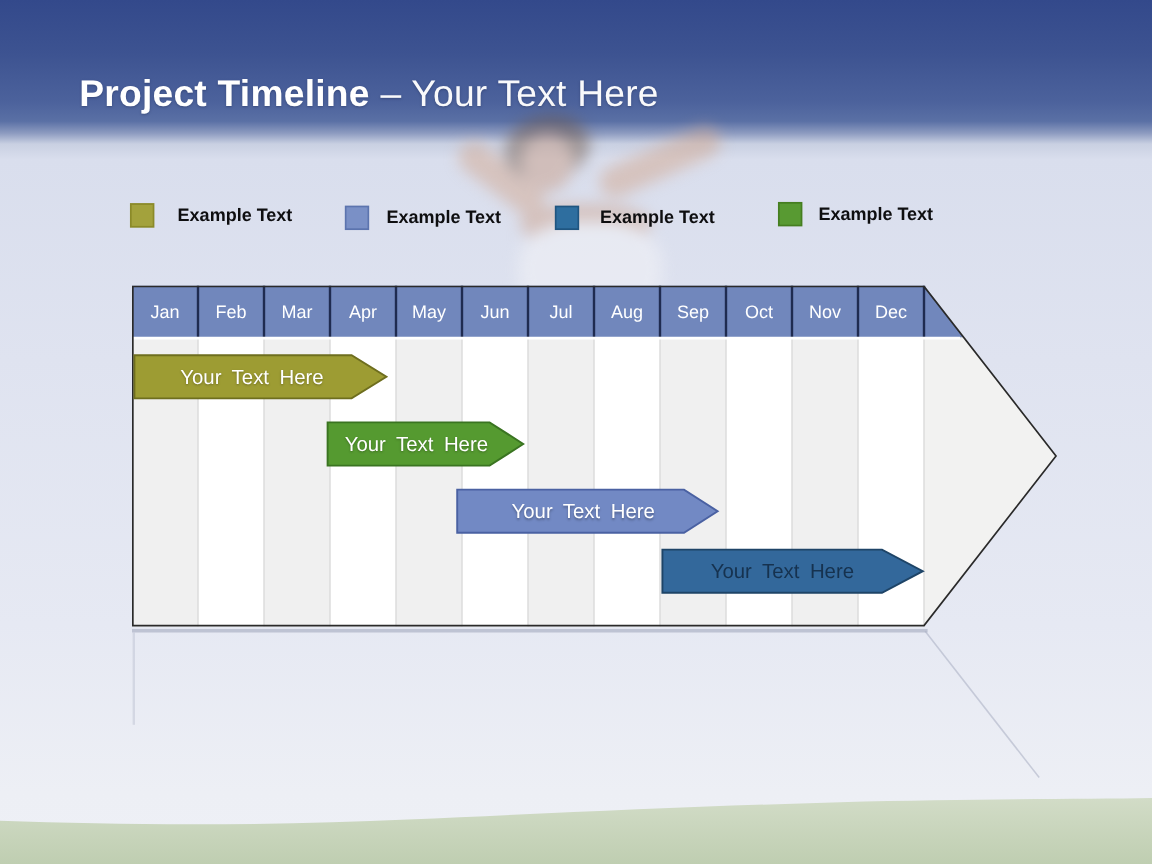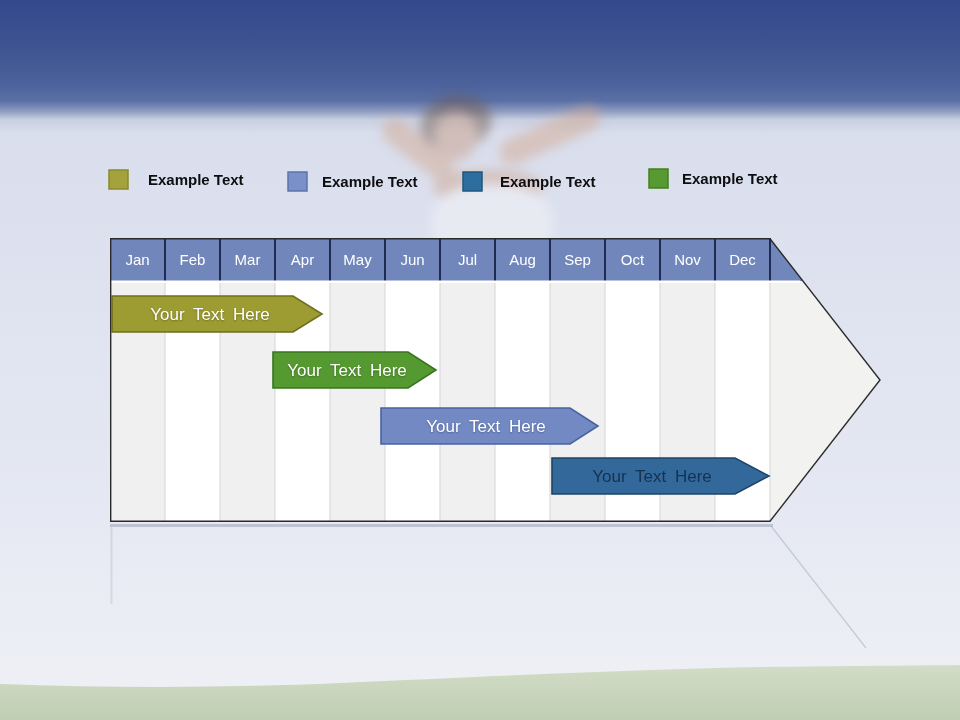--- a/index.html
+++ b/index.html
@@ -43,20 +43,21 @@
   .bar-label{font-family:"Liberation Sans",sans-serif;font-size:17px;word-spacing:4px;
              text-shadow:0 1px 2px rgba(0,0,0,.3);}
   .reflection-svg{position:absolute;left:110px;top:524px;z-index:2;}
   .grass-svg{position:absolute;left:0;top:655px;z-index:4;}
 </style>
 </head>
 <body>
 
 <div class="slide">
 
+  <h1 class="page-title"><span class="t-bold">Project Timeline</span><span class="t-rest">– Your Text Here</span></h1>
 
   <div class="woman">
     <div class="w-arm-r"></div>
     <div class="w-arm-l"></div>
     <div class="w-hair"></div>
     <div class="w-face"></div>
     <div class="w-shoulders"></div>
     <div class="w-torso"></div>
   </div>
 

